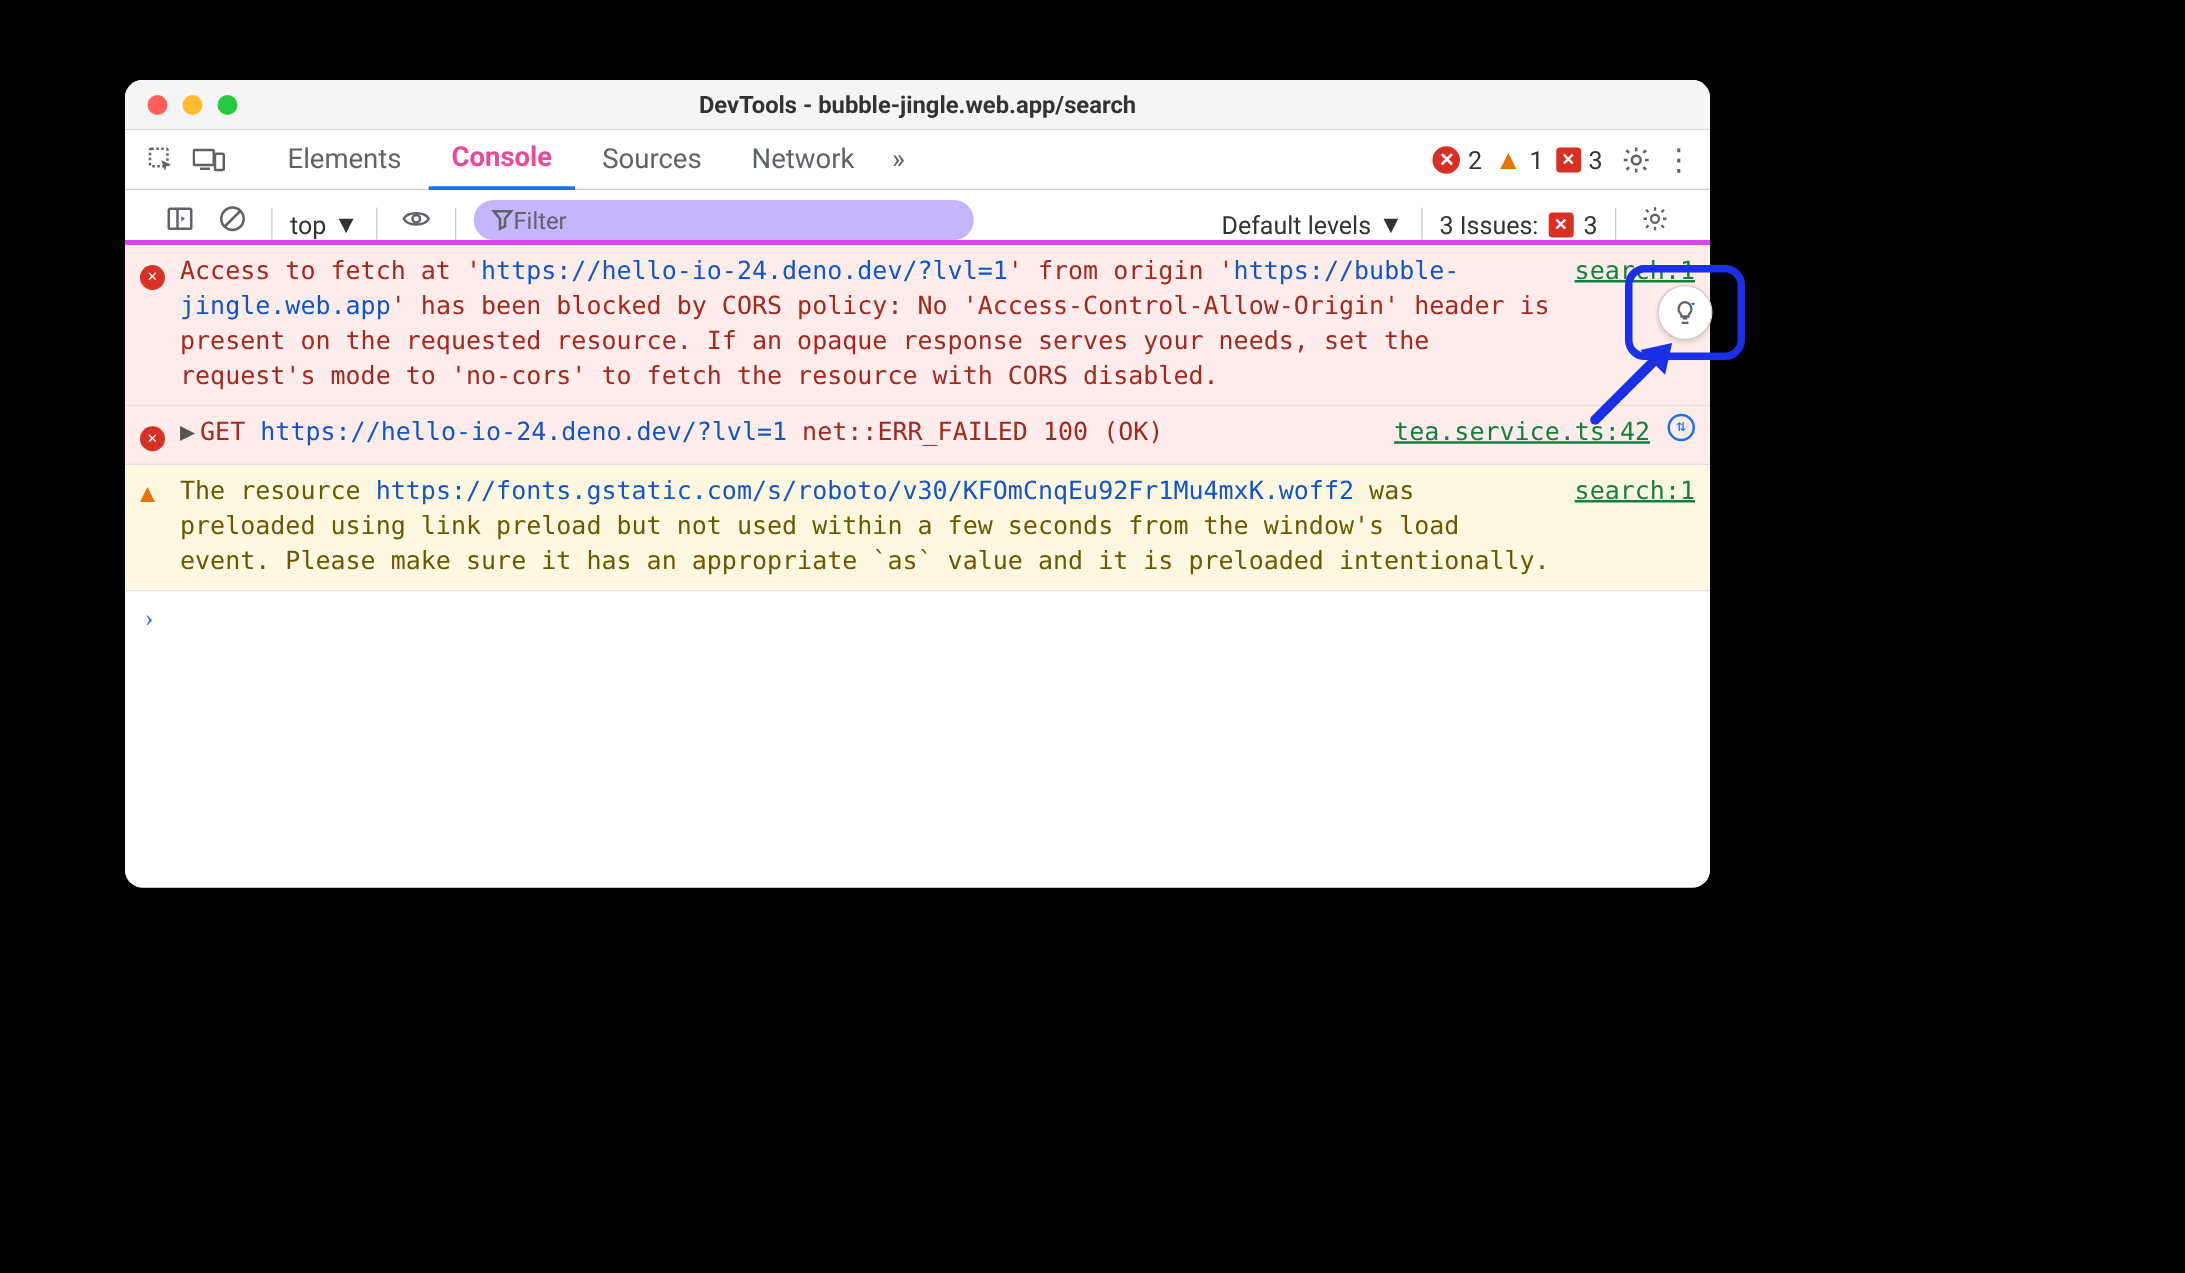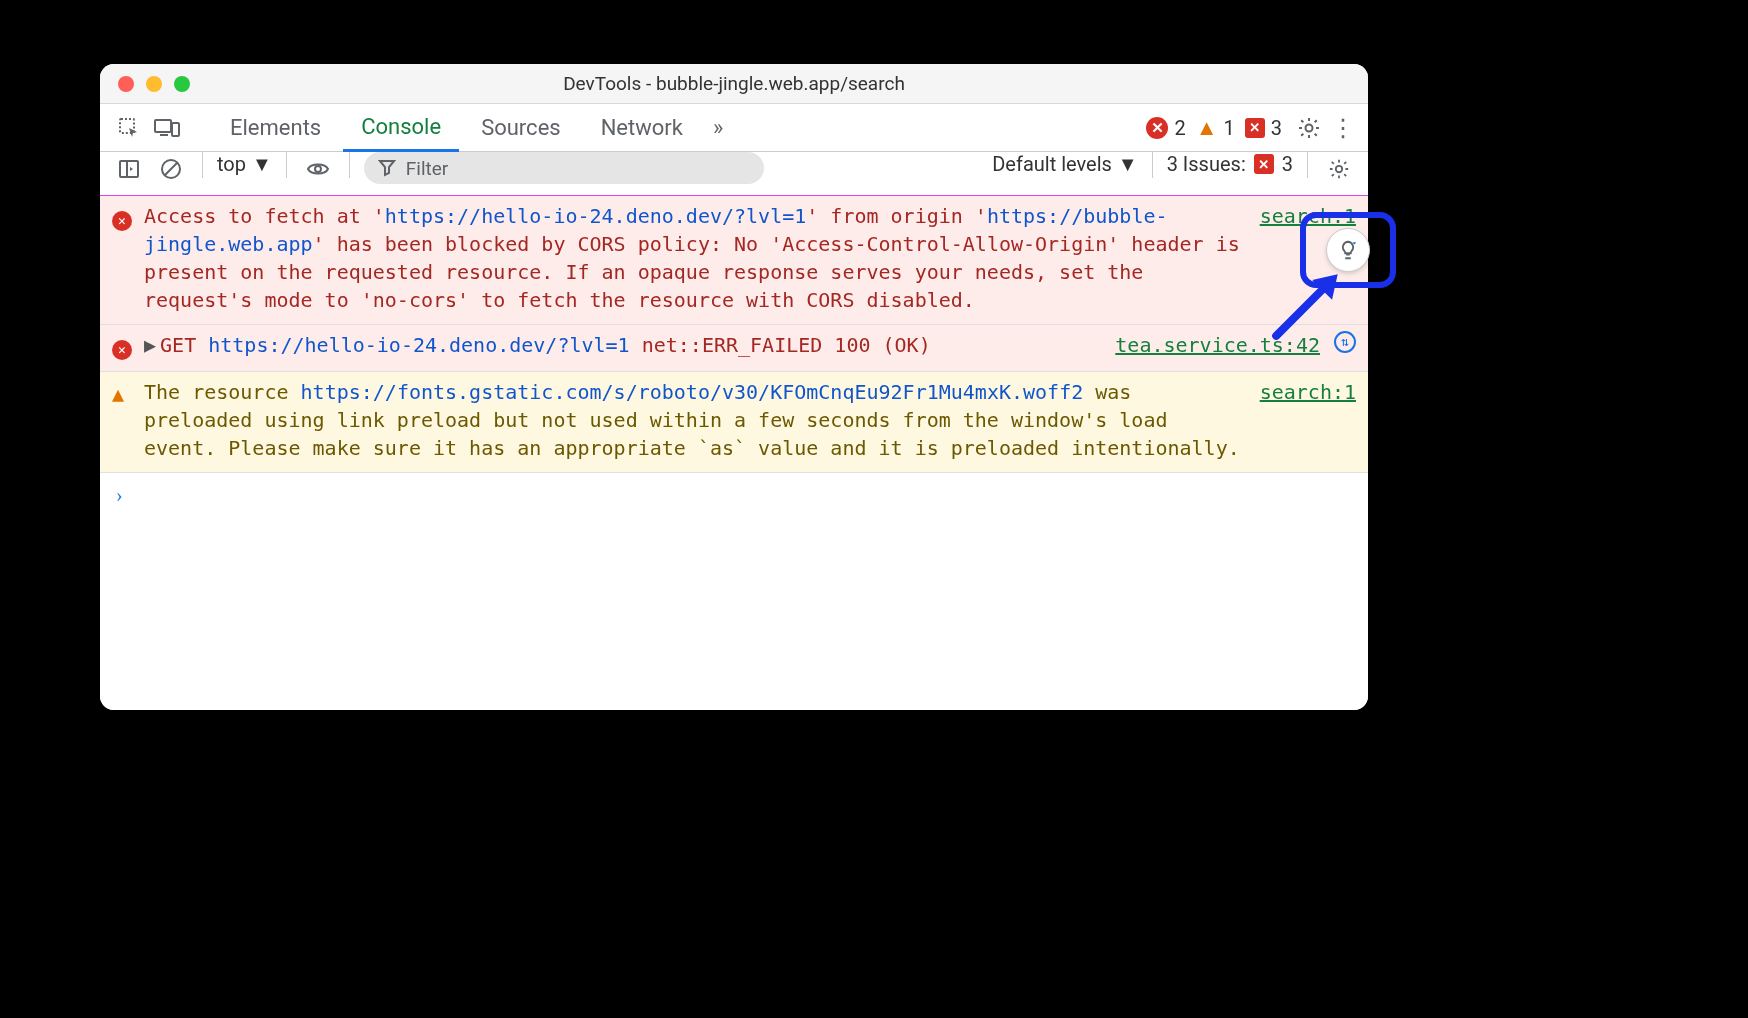--- a/index.html
+++ b/index.html
@@ -40,21 +40,21 @@
   }
   .dot { width: 16px; height: 16px; border-radius: 50%; }
   .dot.red { background:#ff5f57; }
   .dot.yellow { background:#febc2e; }
   .dot.green { background:#28c840; }
   .title {
     position: absolute;
     left: 0; right: 0;
     text-align: center;
     font-size: 19px;
-    font-weight: 400;
+    font-weight: 700;
     color: #333;
     pointer-events: none;
   }
   
   .tabsrow {
     height: 48px;
     display: flex;
     align-items: center;
     border-bottom: 1px solid #ccc;
     padding: 0 12px;
@@ -68,23 +68,23 @@
   .tab {
     padding: 0 18px;
     height: 48px;
     display: flex;
     align-items: center;
     font-size: 22px;
     color: #5f6368;
     cursor: pointer;
   }
   .tab.active {
-    color: #15803d;
+    color: #ec4899;
     border-bottom: 3px solid #1a73e8;
-    font-weight: 400;
+    font-weight: 700;
   }
   .tabsrow .spacer { flex: 1; }
   .badge-group { display: flex; align-items: center; gap: 6px; font-size: 20px; color:#333; margin-right: 6px;}
   .circle-badge {
     width: 22px; height: 22px; border-radius: 50%;
     display: inline-flex; align-items:center; justify-content:center;
     color: #fff; font-weight: bold; font-size: 15px;
   }
   .circle-badge.err { background:#d93025; }
   .tri-warn { color:#e37400; font-size: 22px; }
@@ -93,36 +93,35 @@
     background:#d93025; color:#fff;
     display:inline-flex;align-items:center;justify-content:center;
     font-size:13px; font-weight:bold;
   }
   .gear-btn { width:34px;height:34px;display:flex;align-items:center;justify-content:center;color:#5f6368;cursor:pointer;}
   .kebab { font-size: 24px; color:#5f6368; width:26px; text-align:center; cursor:pointer;}
   
   .filterrow {
     height: 44px;
     display:flex;
-    align-items:flex-start;
-    padding: 0 12px;
+    align-items:flex-end;
+    padding: 0 27px;
     gap: 8px;
-    border-bottom: 1px solid #d946ef;
+    border-bottom: 4px solid #d946ef;
   }
   .divider-v { width:1px; height:26px; background:#ccc; margin: 0 6px;}
   .ctx-sel { font-size: 20px; color:#333; display:flex;align-items:center;gap:6px;cursor:pointer;}
   .filter-pill {
     flex: 0 0 400px;
     height: 32px;
-    background:#e5e5e5;
+    background:#c4b5fd;
     border-radius: 16px;
     display:flex;
     align-items:center;
     padding: 0 14px;
-    gap: 10px;
     color:#5f6368;
     font-size: 19px;
   }
   .filterrow .spacer { flex:1; }
   .levels { font-size: 20px; color:#333; display:flex;align-items:center;gap:6px;cursor:pointer;margin-left:32px;}
   .issues { font-size: 20px; color:#333; display:flex;align-items:center;gap:8px;}
   
   .messages {
     font-family: ui-monospace, Menlo, Consolas, monospace;
     font-size: 20px;

